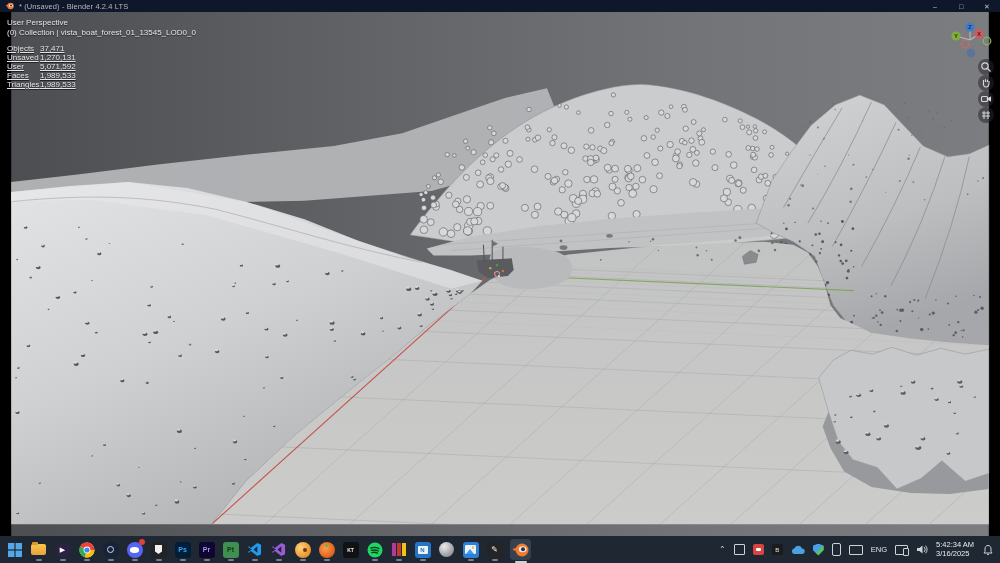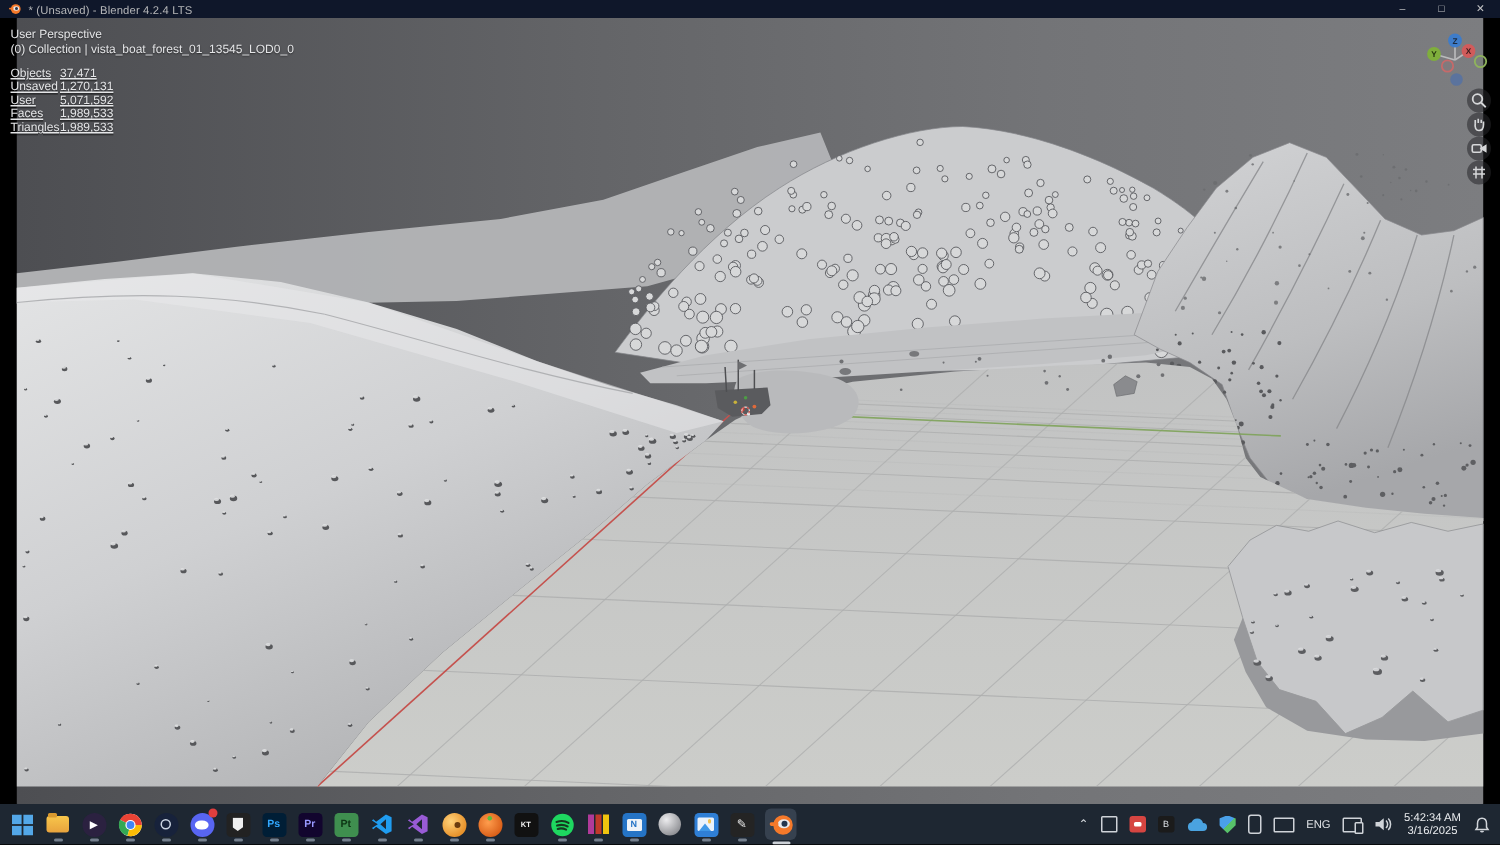--- a/index.html
+++ b/index.html
@@ -47,21 +47,21 @@
   .shieldt{width:11px;height:12px;background:linear-gradient(135deg,#4aa0e8 50%,#58c26a 50%);
            clip-path:polygon(50% 0,100% 18%,100% 55%,50% 100%,0 55%,0 18%);}
   .phone{width:7px;height:11px;border:1px solid #cfd3d8;border-radius:2px;}
   .kbdi{width:12px;height:8px;border:1px solid #cfd3d8;border-radius:1px;}
   .winico{width:9px;height:9px;border:1px solid #cfd3d8;border-radius:1px;}
   .castico{width:11px;height:8px;border:1px solid #cfd3d8;border-radius:1px;position:relative;}
   .castico:after{content:"";position:absolute;right:-2px;bottom:-2px;width:4px;height:6px;background:#1e2732;
                  border:1px solid #cfd3d8;border-radius:1px;}
   .tray{margin-left:auto;display:flex;align-items:center;gap:8px;color:#cfd3d8;}
   .trayglyph{font-size:8px;line-height:1;}
-  .clock{text-align:center;font-size:7.5px;line-height:8.5px;color:#e9ebee;}
+  .clock{text-align:left;font-size:7.5px;line-height:8.5px;color:#e9ebee;}
   .lang{font-size:7.5px;color:#dfe2e6;}
 </style>
 </head>
 <body>
 
 <div class="titlebar">
   <svg class="blogo" viewBox="0 0 16 16">
     <circle cx="9" cy="8" r="6.5" fill="#f5792a"></circle>
     <ellipse cx="9.6" cy="7.2" rx="4" ry="3" fill="#e8e9ec"></ellipse>
     <circle cx="10" cy="7.2" r="2" fill="#24354d"></circle>

